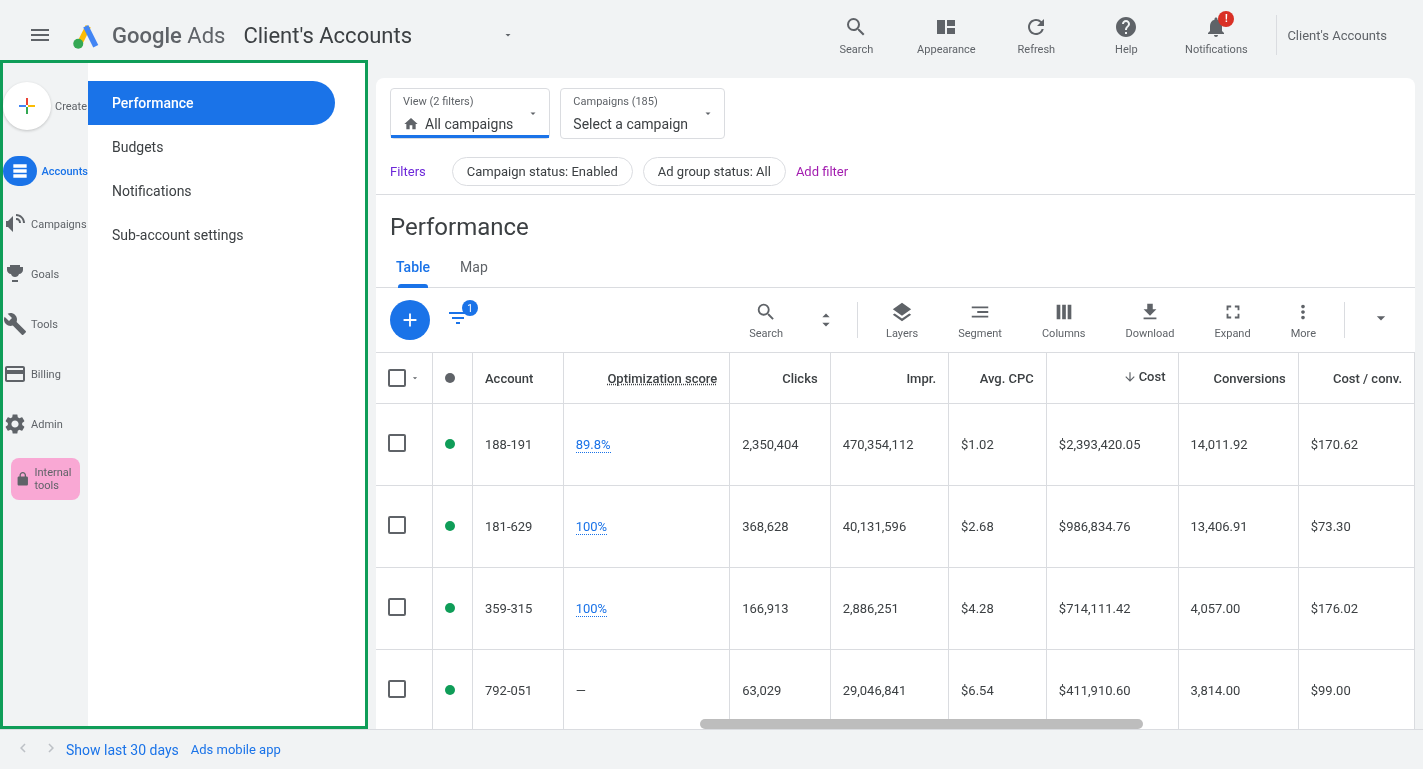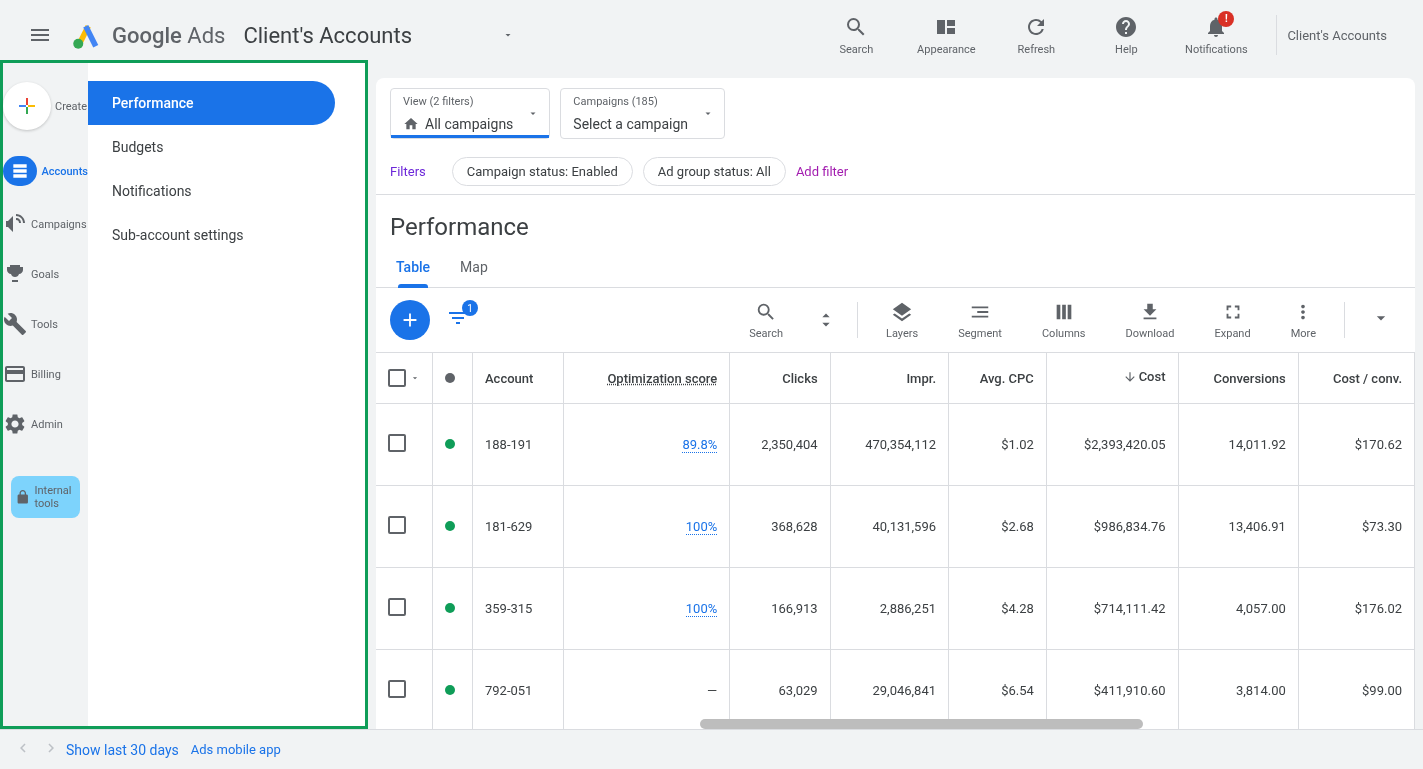--- a/index.html
+++ b/index.html
@@ -26,21 +26,21 @@
 
 .nav-rail { position: absolute; left: 0; top: 60px; bottom: 40px; width: 88px; display: flex; flex-direction: column; align-items: center; padding-top: 15px; gap: 18px; }
 .nav-rail.highlighted { border: 3px solid #0f9d58; border-right: none; }
 .nav-item { display: flex; flex-direction: row; align-items: center; gap: 4px; cursor: pointer; width: 100%; padding: 4px 0; }
 .nav-item svg { width: 24px; height: 24px; fill: #5f6368; }
 .nav-item-label { font-size: 11px; color: #5f6368; }
 .nav-item.create-btn .circle { width: 48px; height: 48px; background: white; border-radius: 50%; box-shadow: 0 1px 3px rgba(0,0,0,0.2); display: flex; align-items: center; justify-content: center; }
 .nav-item.active .pill { width: 52px; height: 30px; background: #1a73e8; border-radius: 15px; display: flex; align-items: center; justify-content: center; }
 .nav-item.active .pill svg { fill: white; width: 20px; height: 20px; }
 .nav-item.active .nav-item-label { color: #1a73e8; font-weight: 500; }
-.nav-item.internal { background: #7dd3fc; border-radius: 8px; padding: 8px 4px; margin: 18px 8px; width: calc(100% - 16px); }
+.nav-item.internal { background: #f9a8d4; border-radius: 8px; padding: 8px 4px; margin: 0 8px; width: calc(100% - 16px); }
 
 
 .secondary-nav { position: absolute; left: 88px; top: 60px; bottom: 40px; width: 280px; background: white; border-right: 3px solid #0f9d58; border-top: 3px solid #0f9d58; border-bottom: 3px solid #0f9d58; padding-top: 18px; }
 .sec-nav-item { padding: 14px 24px; font-size: 14px; color: #3c4043; cursor: pointer; }
 .sec-nav-item.active { background: #1a73e8; color: white; border-radius: 0 25px 25px 0; margin-right: 30px; font-weight: 500; }
 
 
 .main { position: absolute; left: 376px; top: 78px; right: 8px; bottom: 40px; background: white; border-radius: 8px 8px 0 0; display: flex; flex-direction: column; overflow: hidden; }
 .filter-row { display: flex; align-items: center; padding: 10px 14px; gap: 10px; }
 .view-select, .camp-select { border: 1px solid #dadce0; border-radius: 4px; padding: 8px 12px; display: flex; align-items: center; gap: 8px; cursor: pointer; position: relative; }
@@ -75,21 +75,21 @@
 .tool-label { font-size: 11px; color: #5f6368; }
 .tool-divider { width: 1px; height: 36px; background: #dadce0; }
 .expand-arrow { cursor: pointer; padding: 0 10px; }
 
 
 .table-wrap { flex: 1; overflow: auto; }
 table { width: 100%; border-collapse: collapse; }
 th { border: 1px solid #dadce0; border-top: none; padding: 16px 12px; font-size: 13px; font-weight: 500; color: #3c4043; text-align: right; vertical-align: middle; }
 th:first-child, th:nth-child(2), th:nth-child(3) { border-left: none; text-align: left; }
 th:nth-child(3) { text-align: left; }
-td { border: 1px solid #dadce0; padding: 30px 12px; font-size: 13px; color: #3c4043; text-align: right; }
+td { border: 1px solid #dadce0; padding: 30px 12px; font-size: 13px; color: #3c4043; text-align: left; }
 td:first-child, td:nth-child(2), td:nth-child(3) { border-left: none; text-align: left; }
 .checkbox { width: 18px; height: 18px; border: 2px solid #5f6368; border-radius: 2px; display: inline-block; }
 .status-dot { width: 10px; height: 10px; border-radius: 50%; display: inline-block; }
 .status-dot.green { background: #0f9d58; }
 .status-dot.grey { background: #5f6368; }
 .opt-score { color: #1a73e8; border-bottom: 1px dotted #1a73e8; }
 .underline-dot { text-decoration: underline dotted; }
 .sort-icon { display: inline-block; vertical-align: middle; margin-right: 2px; }
 th .chk-wrap { display: flex; align-items: center; gap: 4px; }
 

